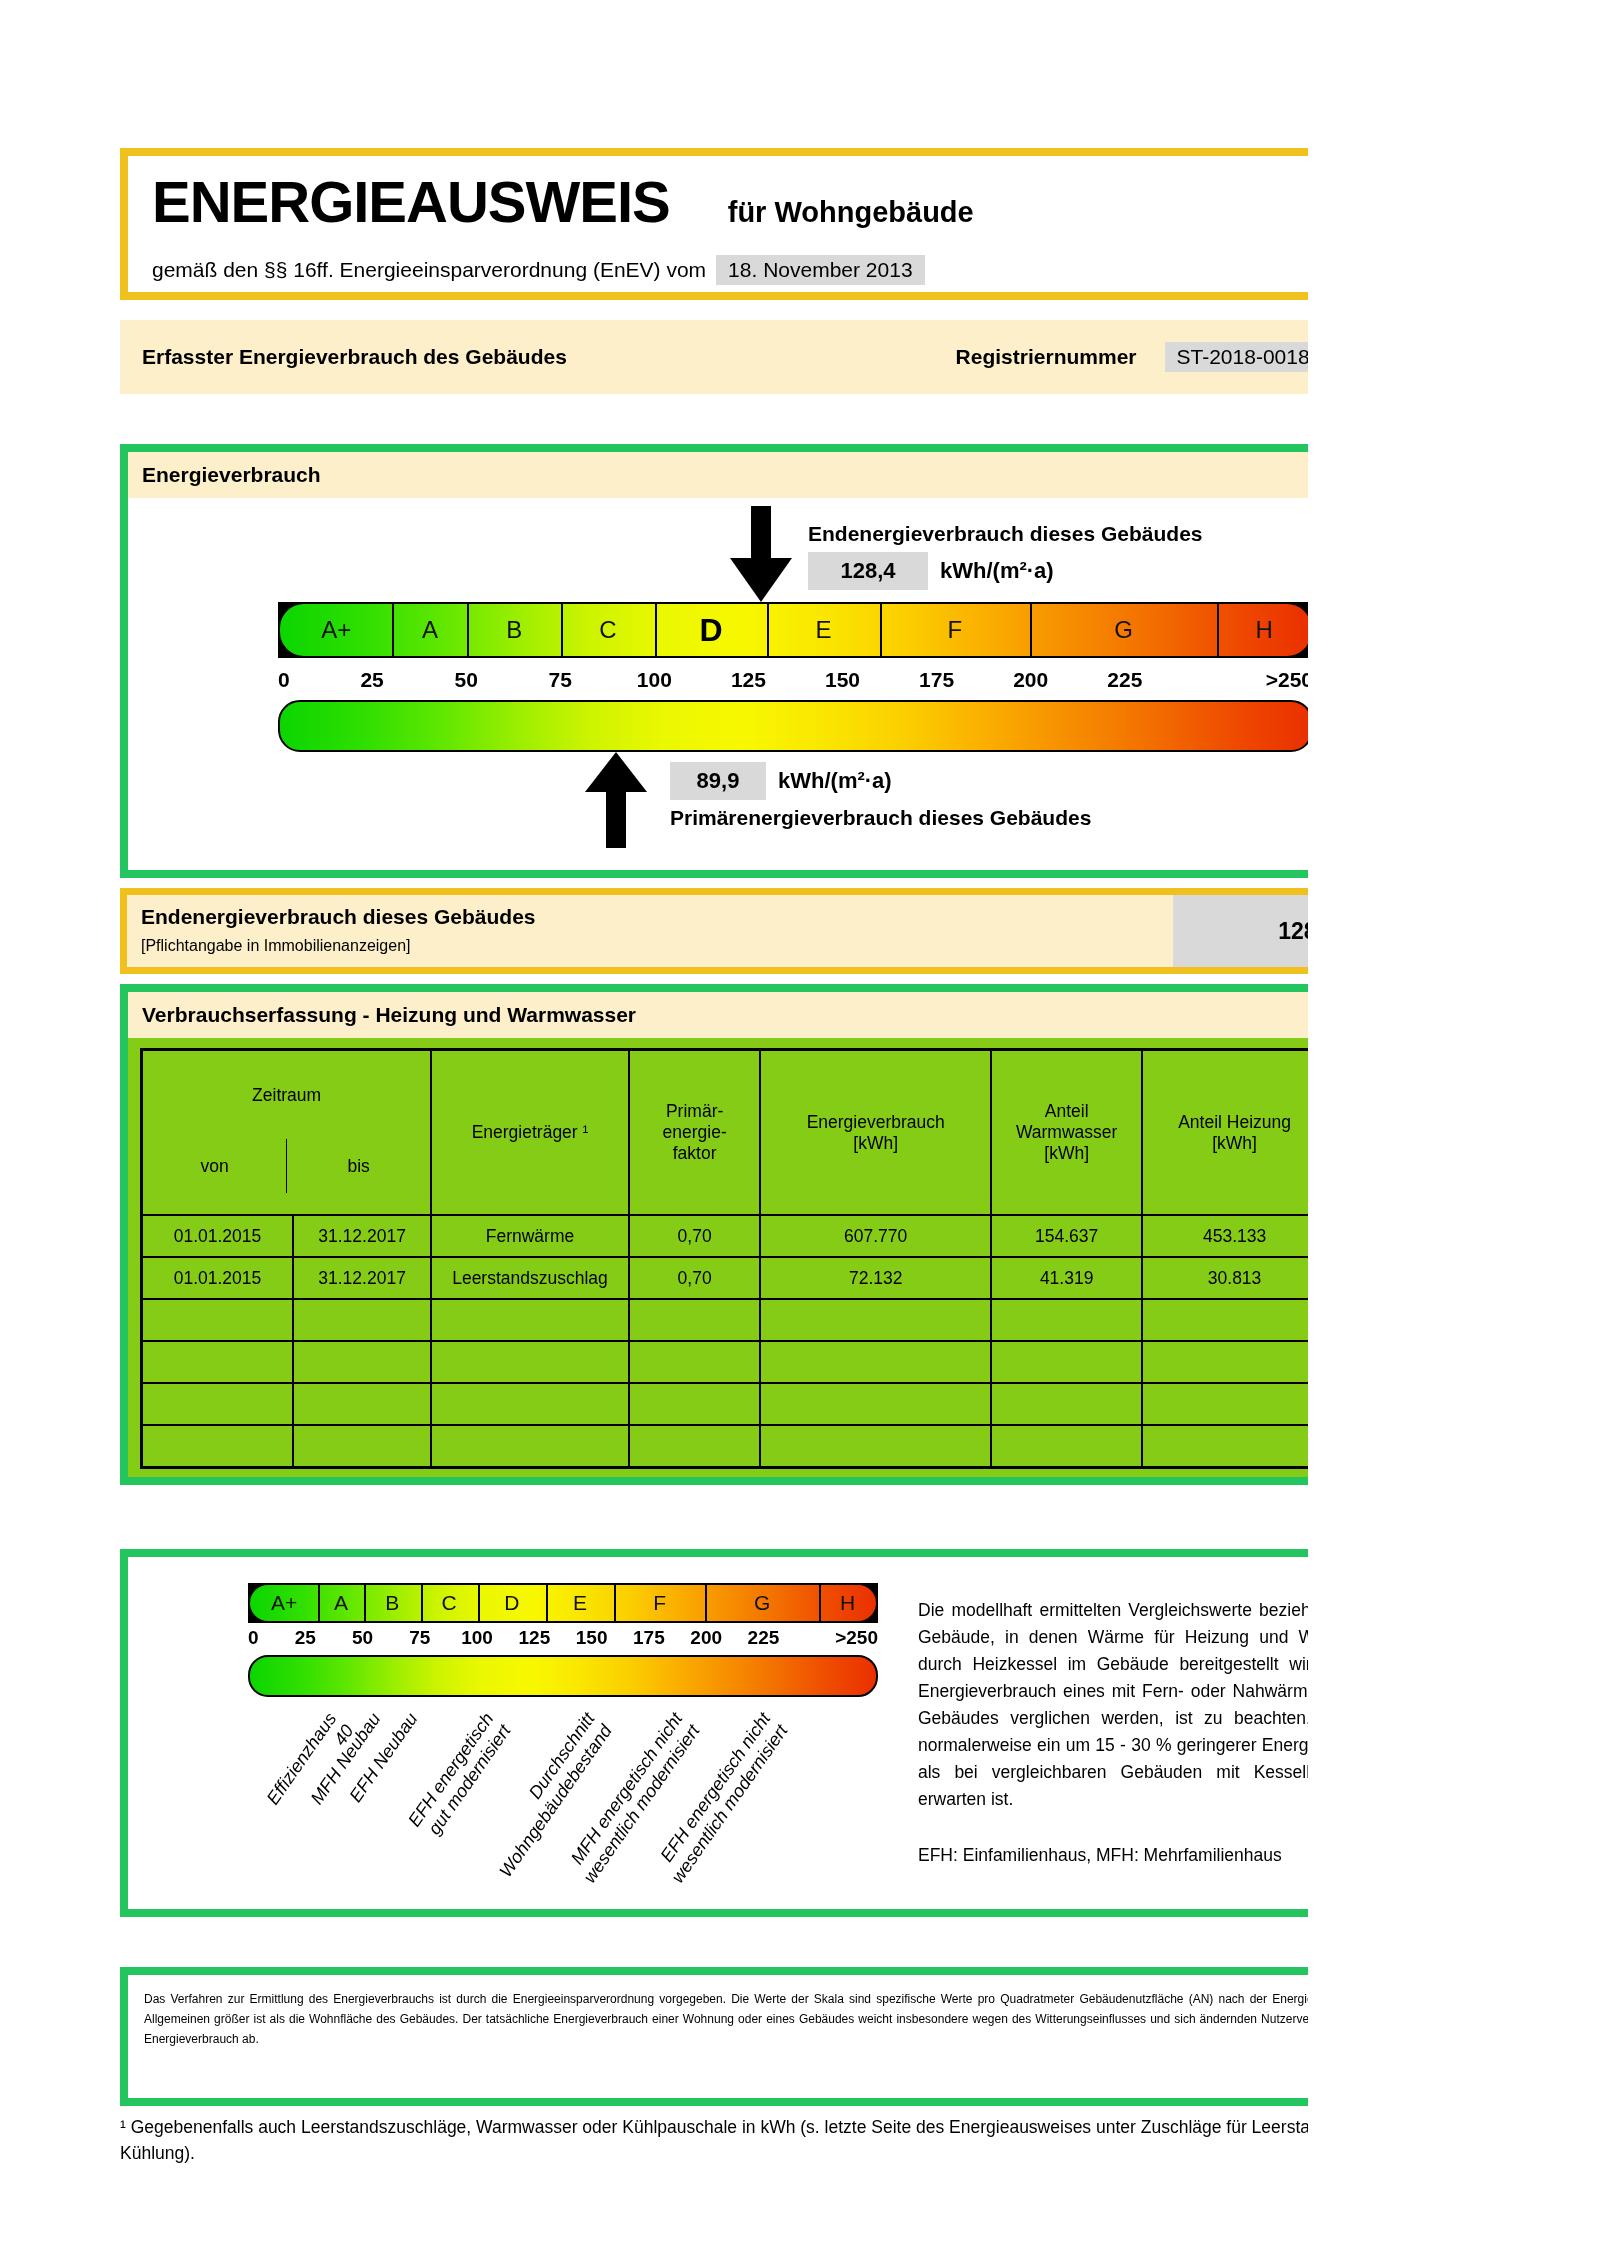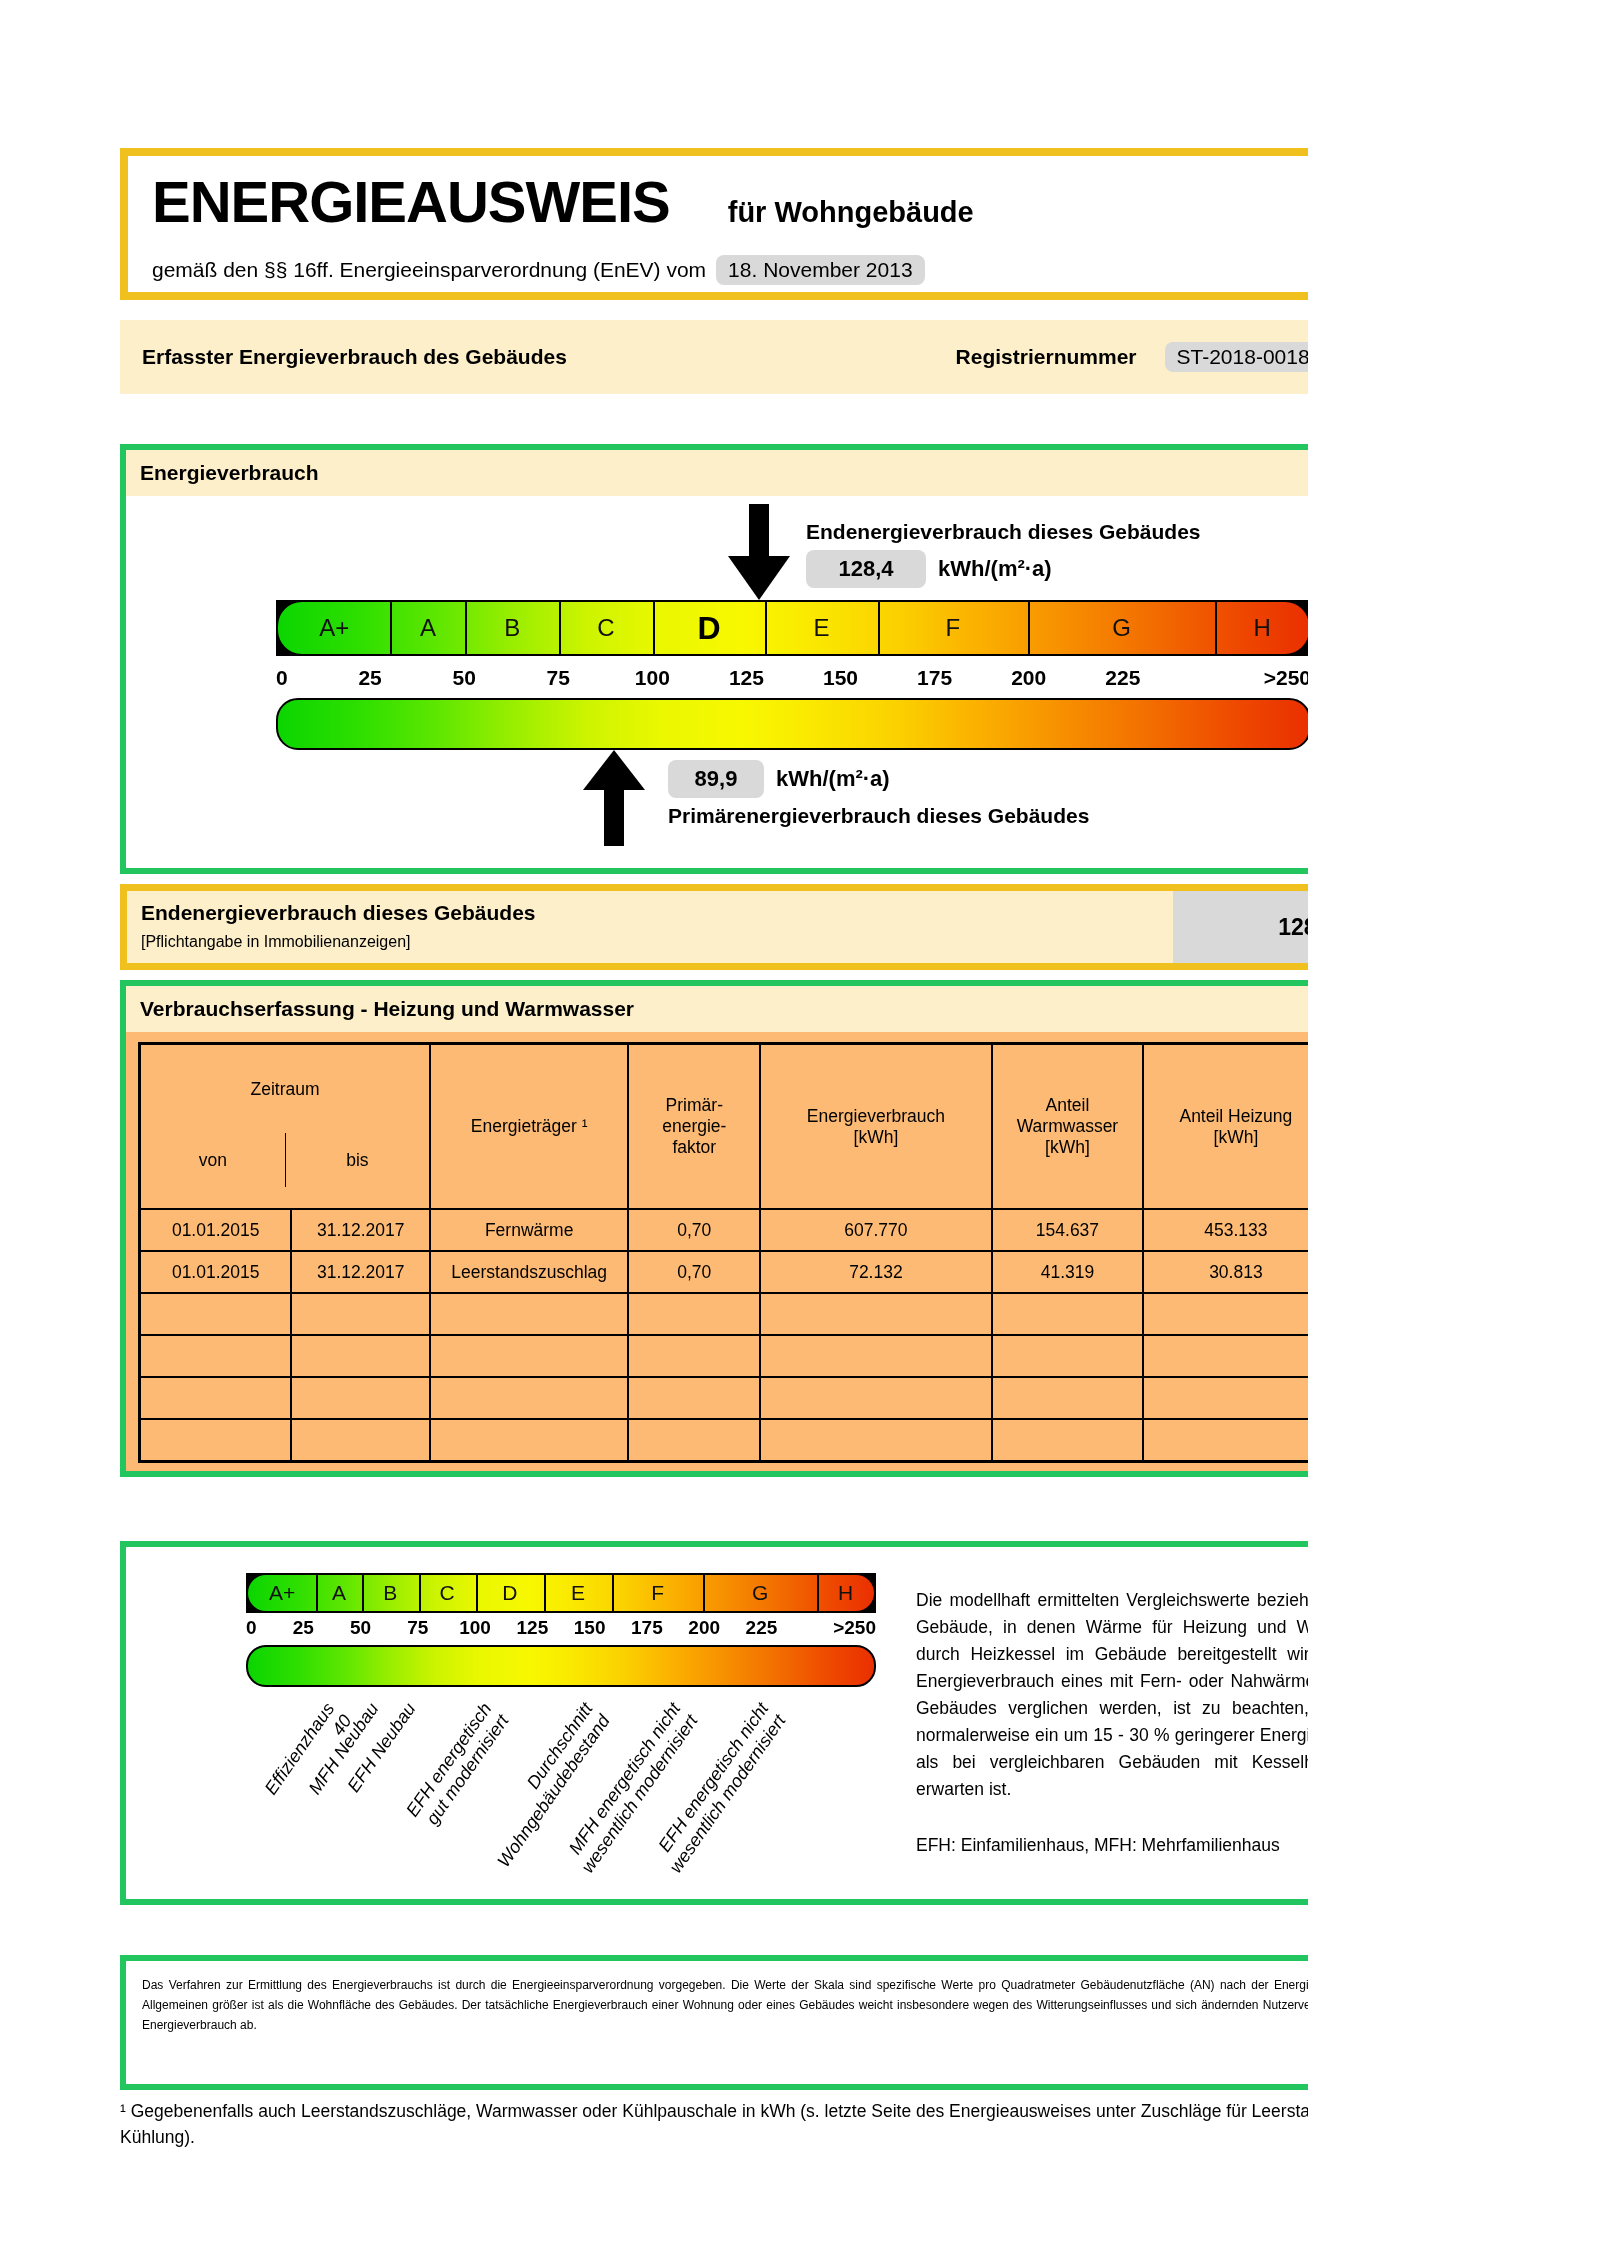--- a/index.html
+++ b/index.html
@@ -8,31 +8,31 @@
           font-family:"Liberation Sans", sans-serif; color:#000; overflow:hidden; }
   .content { position:absolute; left:120px; top:148px; width:1360px; }
   .bold { font-weight:bold; }
 
   
   .header-box { border:8px solid #EFC01E; background:#fff; height:152px; padding:10px 24px 12px; margin-bottom:20px; }
   .title-row { display:flex; align-items:baseline; margin-top:2px; }
   .main-title { font-size:58px; font-weight:bold; letter-spacing:-1px; }
   .title-suffix { font-size:29px; font-weight:bold; margin-left:58px; }
   .law-row { margin-top:20px; font-size:21px; display:flex; align-items:center; gap:10px; }
-  .gray-box { background:#D9D9D9; display:inline-block; padding:3px 12px;border-radius:8px; }
+  .gray-box { background:#D9D9D9; display:inline-block; padding:3px 12px; }
 
   .reg-row { display:flex; gap:14px; margin-bottom:50px; }
   .reg-band { flex:1; background:#FCEFC9; height:74px; display:flex; align-items:center;
               justify-content:space-between; padding:0 22px; font-size:21px; }
   .reg-right { display:flex; align-items:center; gap:28px; }
   .page-num-box { width:64px; height:74px; border:10px solid #EFC01E; background:#FCEFC9;
                   display:flex; align-items:center; justify-content:center; font-size:27px; font-weight:bold; }
 
   
-  .frame { border:6px solid #22c55e; background:#fdba74; }
+  .frame { border:8px solid #22c55e; background:#84cc16; }
   .sec-title { background:#FCEFC9; height:46px; line-height:46px; padding-left:14px;
                font-size:21px; font-weight:bold; }
 
   
   .scale-area { position:relative; height:372px; background:#fff; }
   .band-bar-wrap { background:#000; padding:2px; }
   .band-bar-wrap.big { position:absolute; left:150px; top:104px; width:1035px; }
   .band-bar { position:relative; height:52px; border-radius:24px; overflow:hidden;
     background:linear-gradient(to right,#0BD500 0%,#2FDF00 8%,#5BE600 15%,#9BEE00 23%,
       #CDF400 30%,#EAF800 37%,#F8F800 45%,#FAE800 52%,#FBD100 60%,#FBB000 68%,

